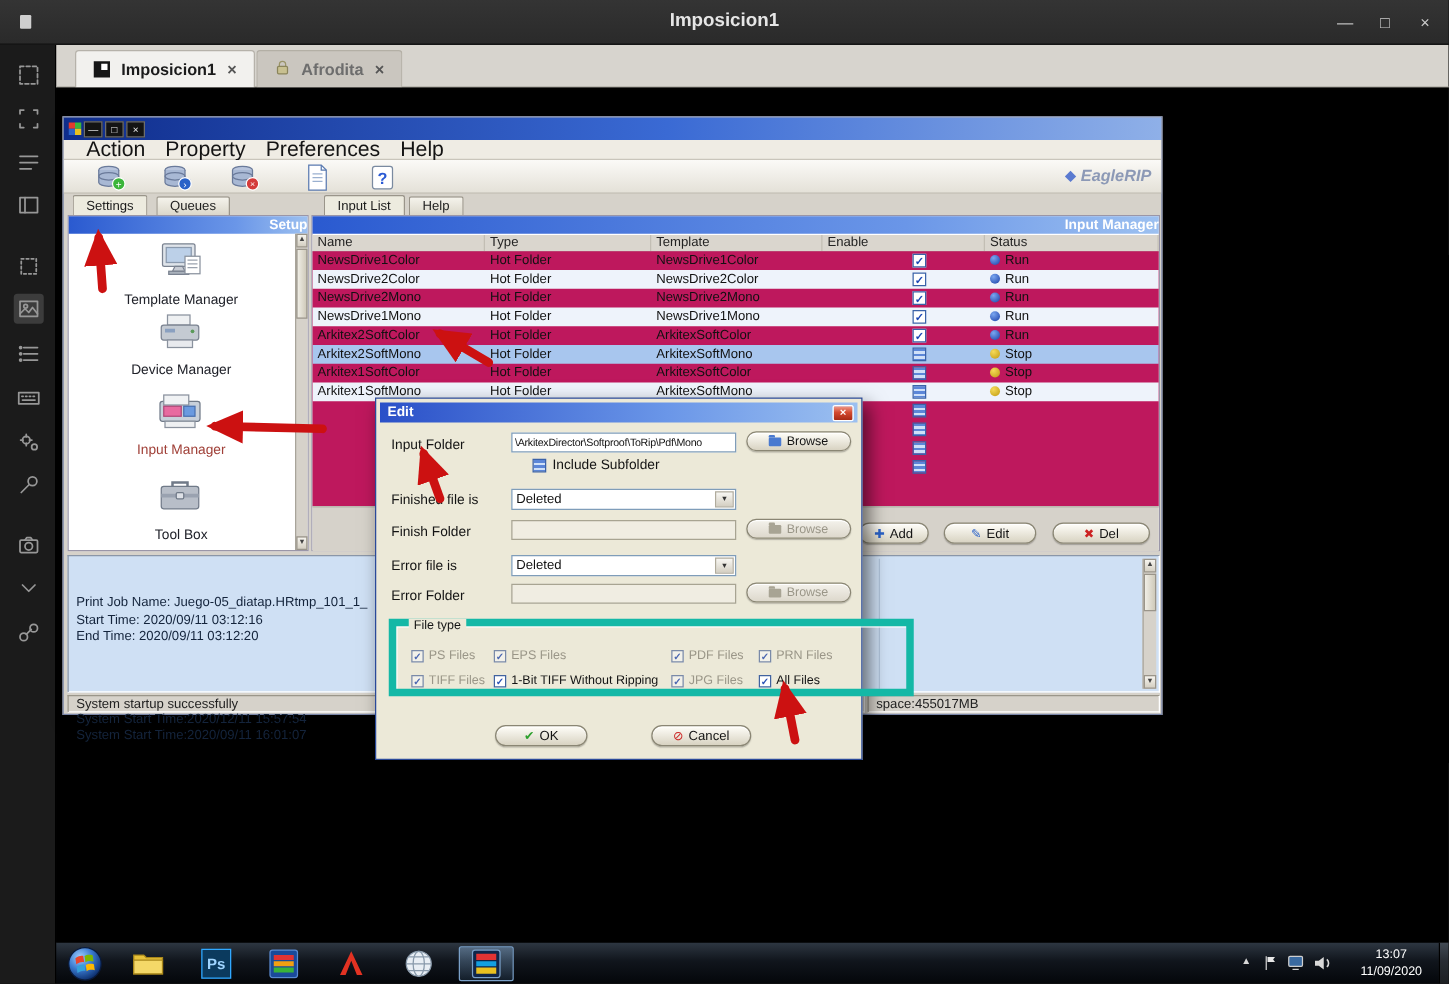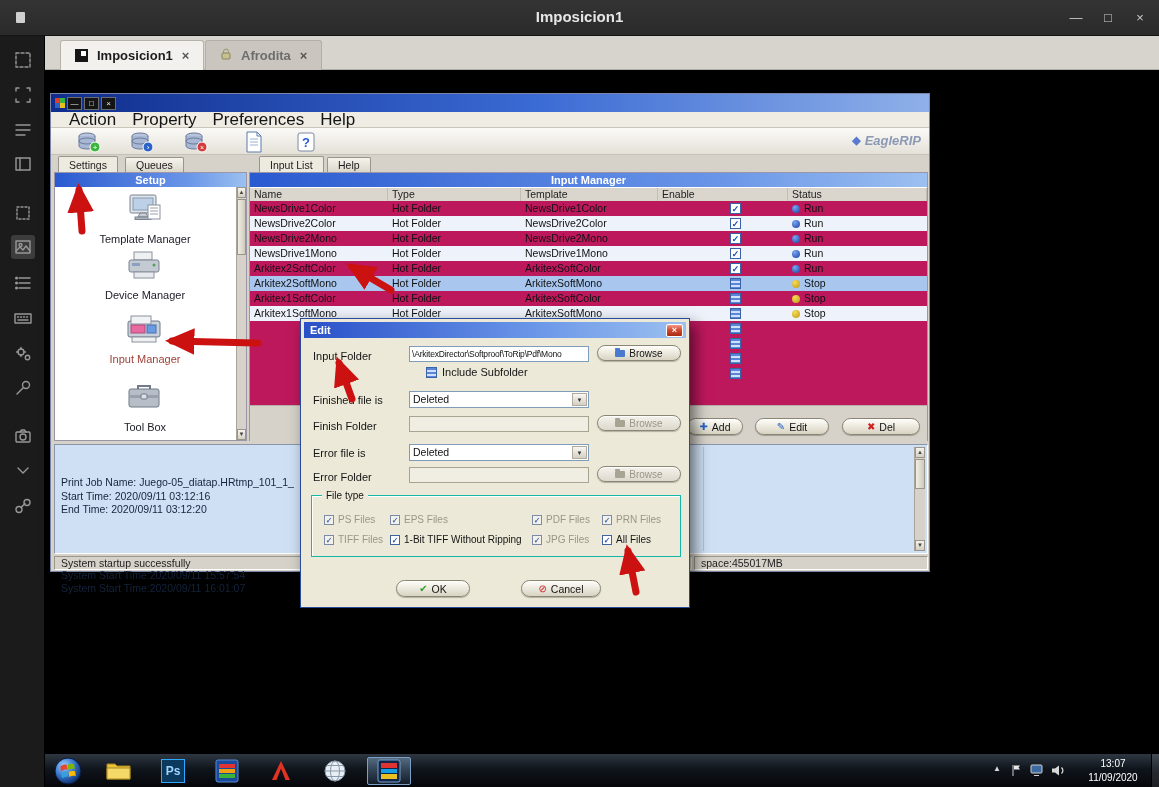--- a/index.html
+++ b/index.html
@@ -41,21 +41,21 @@
 #wmenu span{font-size:17px;color:#141414;padding:0 8px;}
 #wtools{position:absolute;left:0;top:34px;width:878px;height:27px;background:linear-gradient(#fbfaf7,#e4e1d8);border-bottom:1px solid #c6c2b8;}
 .ticon{position:absolute;top:2px;width:26px;height:23px;display:flex;align-items:center;justify-content:center;}
 #wlogo{position:absolute;right:8px;top:5px;font-size:13px;font-weight:bold;font-style:italic;color:#8c99b6;display:flex;gap:4px;align-items:center;}
 #wlogo .lg{color:#5a7ad0;font-style:normal;font-size:11px;}
 .etab{position:absolute;height:15px;top:63px;padding:0 10px;font-size:10.5px;background:linear-gradient(#f5f3ec,#dbd7ca);border:1px solid #9a958a;border-bottom:none;border-radius:2px 2px 0 0;display:flex;align-items:center;color:#1c1c1c;}
 .etab.front{background:#edebdf;height:16px;top:62px;z-index:2;}
 
 
 #setup{position:absolute;left:3px;top:78px;width:193px;height:269px;background:#fff;border:1px solid #9a96a8;}
-.pheader{background:linear-gradient(90deg,#2a5ad0,#6a96e8 70%,#9cc0f0);color:#fff;font-size:11px;font-weight:bold;text-align:center;height:14px;line-height:14px;}
+.pheader{background:linear-gradient(90deg,#2a5ad0,#6a96e8 70%,#9cc0f0);color:#fff;font-size:11px;font-weight:bold;text-align:right;height:14px;line-height:14px;}
 .sitem{position:absolute;left:0;width:180px;text-align:center;}
 .sitem .slabel{font-size:11px;color:#20222a;margin-top:2px;}
 .sitem .slabel.hot{color:#a04038;}
 .vscroll{position:absolute;background:#d6d2ca;border-left:1px solid #a8a49a;}
 .sarrow{height:11px;background:linear-gradient(#f6f4ee,#d4cfc2);border:1px solid #9a958a;font-size:6px;line-height:9px;text-align:center;color:#444;}
 .sthumb{background:linear-gradient(90deg,#f0eee6,#cfcaba);border:1px solid #9a958a;}
 
 
 #ipanel{position:absolute;left:198px;top:78px;width:679px;height:269px;background:#fff;border:1px solid #9a96a8;}
 #thead{position:absolute;left:0;top:15px;width:677px;height:14px;background:#dad6ce;border-bottom:1px solid #aaa69c;display:flex;}
@@ -96,21 +96,21 @@
 .tbox.dis{background:#f0ede2;border-color:#a8a492;}
 .combo{position:absolute;left:108px;width:180px;height:17px;background:#fff;border:1px solid #7f9db9;font-size:10.5px;color:#111;}
 .combo .val{position:absolute;left:3px;top:1px;}
 .combo .cbtn{position:absolute;right:1px;top:1px;bottom:1px;width:15px;background:linear-gradient(#f8f7f3,#d4cfc2);border:1px solid #b0ab9c;font-size:6px;display:flex;align-items:center;justify-content:center;color:#333;}
 .browse{left:296px;width:84px;height:16px;font-size:10px;}
 .browse.dis{color:#9a9688;background:linear-gradient(#f4f2ec,#ddd8cc);}
 .fico{display:inline-block;width:10px;height:7px;background:#4a7ad0;border-radius:1px;position:relative;}
 .fico::before{content:"";position:absolute;left:0;top:-2px;width:5px;height:2px;background:inherit;border-radius:1px 1px 0 0;}
 .browse.dis .fico{background:#a8a494;}
 .bluebox{position:absolute;width:11px;height:11px;border:1px solid #3a62a8;background:repeating-linear-gradient(180deg,#5b86d8 0 2px,#cfe0f8 2px 4px);}
-#ftgroup{position:absolute;left:10px;top:176px;width:370px;height:62px;border:1px solid #14b8a6;box-shadow:inset 1px 1px 0 #fff;}
+#ftgroup{position:absolute;left:10px;top:176px;width:420px;height:62px;border:6px solid #14b8a6;box-shadow:inset 1px 1px 0 #fff;}
 #ftlegend{position:absolute;left:10px;top:-6px;background:#ece9d8;padding:0 4px;font-size:10px;color:#141414;}
 .ft{position:absolute;font-size:10px;color:#141414;display:flex;align-items:center;gap:4px;white-space:nowrap;}
 .ft.dis{color:#9a9688;}
 .ft .cbx{display:inline-block;width:10px;height:10px;background:#fff;border:1px solid #41639f;color:#2a52b4;font-size:8px;line-height:9px;text-align:center;font-weight:bold;}
 .ft.dis .cbx{border-color:#7a8aa8;background:#f2f1ea;color:#4a66b0;}
 
 
 #arrows{position:absolute;left:0;top:0;width:1159px;height:787px;z-index:40;pointer-events:none;}
 
 
@@ -460,21 +460,21 @@
       </div>
       <div class="pill" style="left:592px;top:245px;width:78px;">
         <span class="ic red">✖</span>
         <span>Del</span>
       </div>
     </div>
 
     <div id="logpanel">
       <div id="logtext">
         <div id="loglinesA"><div>Print Job Name: Juego-05_diatap.HRtmp_101_1_</div><div>Start Time: 2020/09/11 03:12:16</div><div>End Time: 2020/09/11 03:12:20</div></div>
-        <div id="loglinesB"><div>Process Time: 00:00:03</div><div>System Start Time:2020/09/11 15:57:54</div><div>System Start Time:2020/09/11 16:01:07</div></div>
+        <div id="loglinesB"><div>Process Time: 00:00:03</div><div>System Start Time:2020/12/11 15:57:54</div><div>System Start Time:2020/09/11 16:01:07</div></div>
       </div>
       <div id="logdiv"></div>
       <div class="vscroll" style="right:2px;top:2px;bottom:2px;width:11px;">
         <div class="sarrow">▲</div>
         <div class="sthumb" style="position:absolute;top:12px;left:0;right:0;height:30px;"></div>
         <div class="sarrow" style="position:absolute;bottom:0;left:0;right:0;">▼</div>
       </div>
     </div>
 
     <div id="wstatus">

